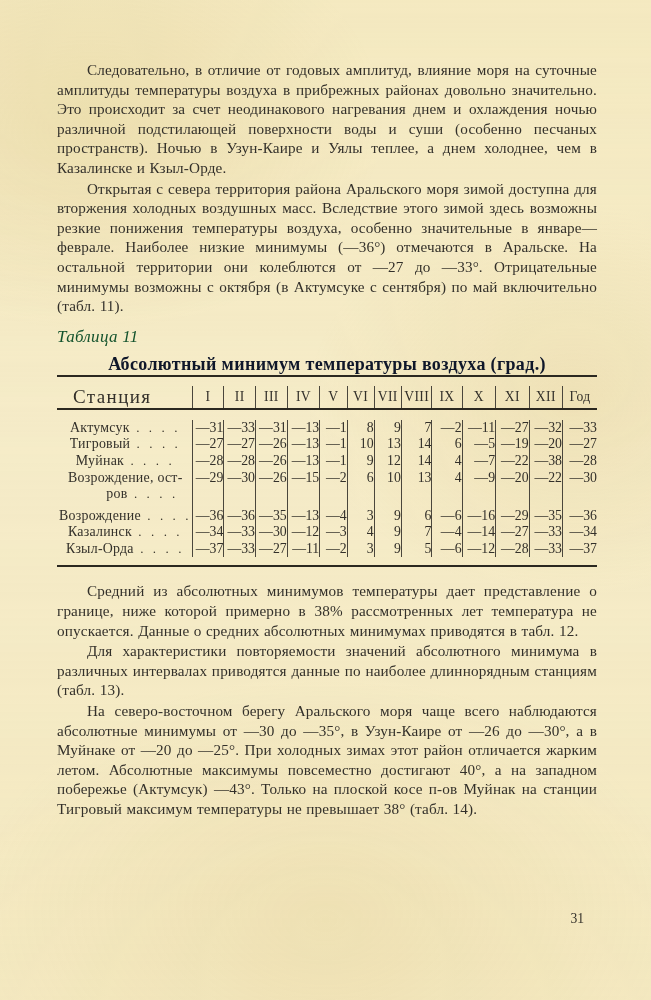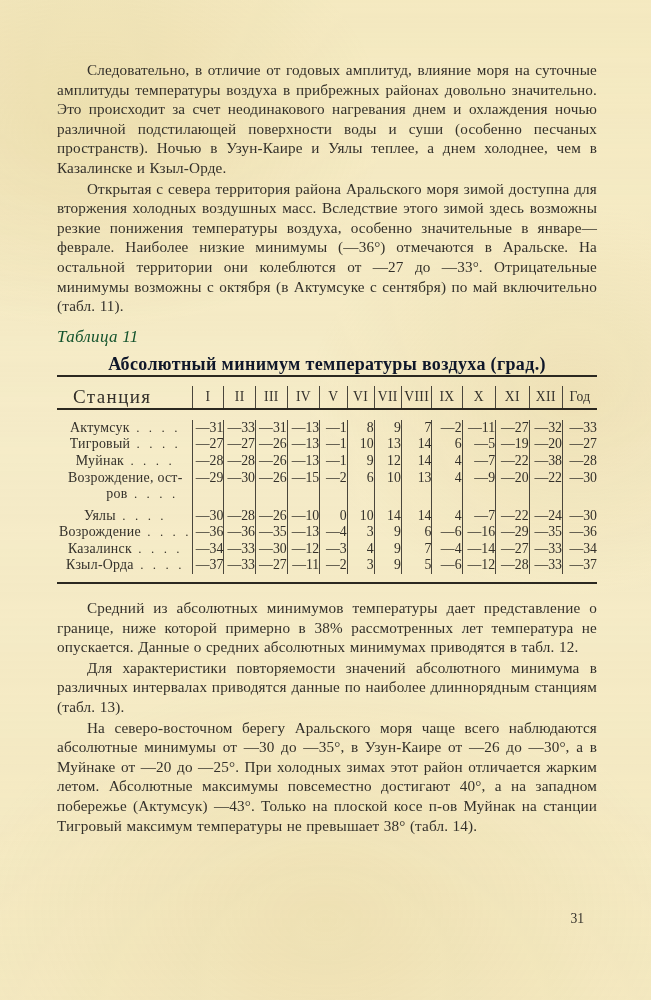--- a/index.html
+++ b/index.html
@@ -307,36 +307,20 @@
               <td class="vline" style="height: 5px;"></td>
               <td class="vline" style="height: 5px;"></td>
               <td class="vline" style="height: 5px;"></td>
               <td class="vline" style="height: 5px;"></td>
               <td class="vline" style="height: 5px;"></td>
               <td class="vline" style="height: 5px;"></td>
               <td class="vline" style="height: 5px;"></td>
               <td class="vline" style="height: 5px;"></td>
             </tr>
             <tr class="body-row">
-              <td class="st"><span class="st-name">Уялы</span><span class="leader">&nbsp;. . . .</span></td>
-              <td class="vline">—30</td>
-              <td class="vline">—28</td>
-              <td class="vline">—26</td>
-              <td class="vline">—10</td>
-              <td class="vline">0</td>
-              <td class="vline">10</td>
-              <td class="vline">14</td>
-              <td class="vline">14</td>
-              <td class="vline">4</td>
-              <td class="vline">—7</td>
-              <td class="vline">—22</td>
-              <td class="vline">—24</td>
-              <td class="vline">—30</td>
-            </tr>
-            <tr class="body-row">
               <td class="st"><span class="st-name">Возрождение</span><span class="leader">&nbsp;. . . .</span></td>
               <td class="vline">—36</td>
               <td class="vline">—36</td>
               <td class="vline">—35</td>
               <td class="vline">—13</td>
               <td class="vline">—4</td>
               <td class="vline">3</td>
               <td class="vline">9</td>
               <td class="vline">6</td>
               <td class="vline">—6</td>

